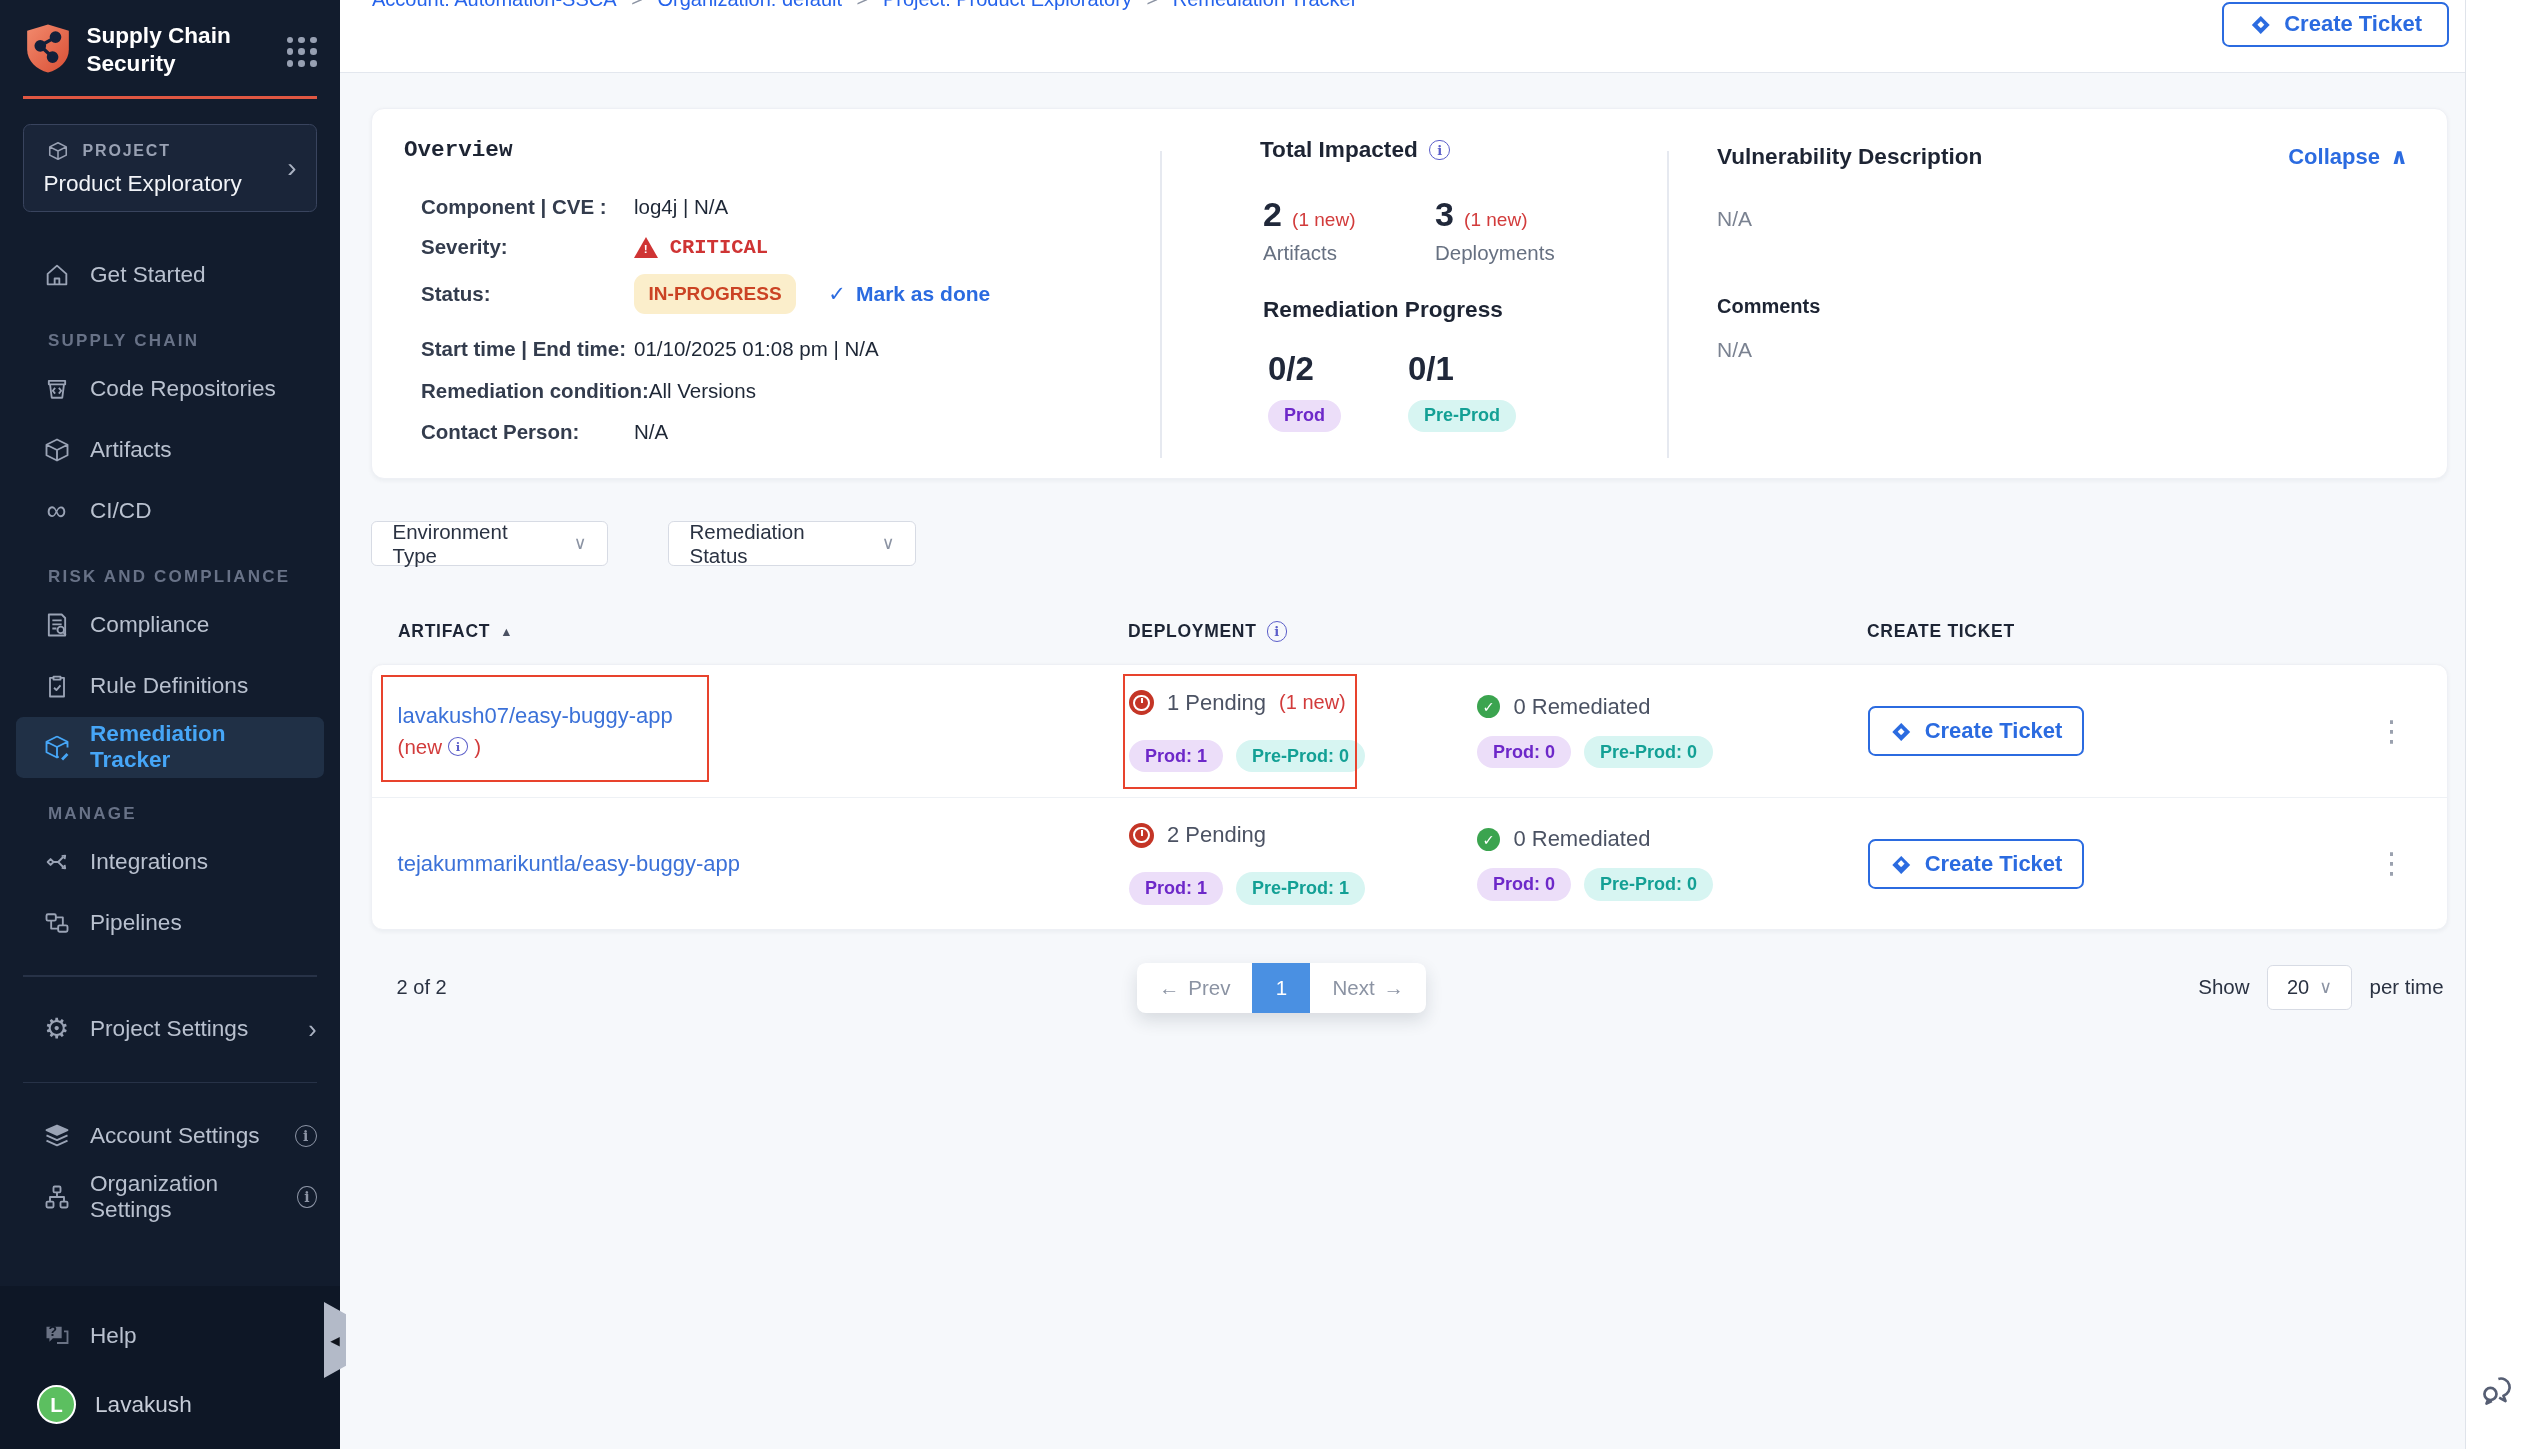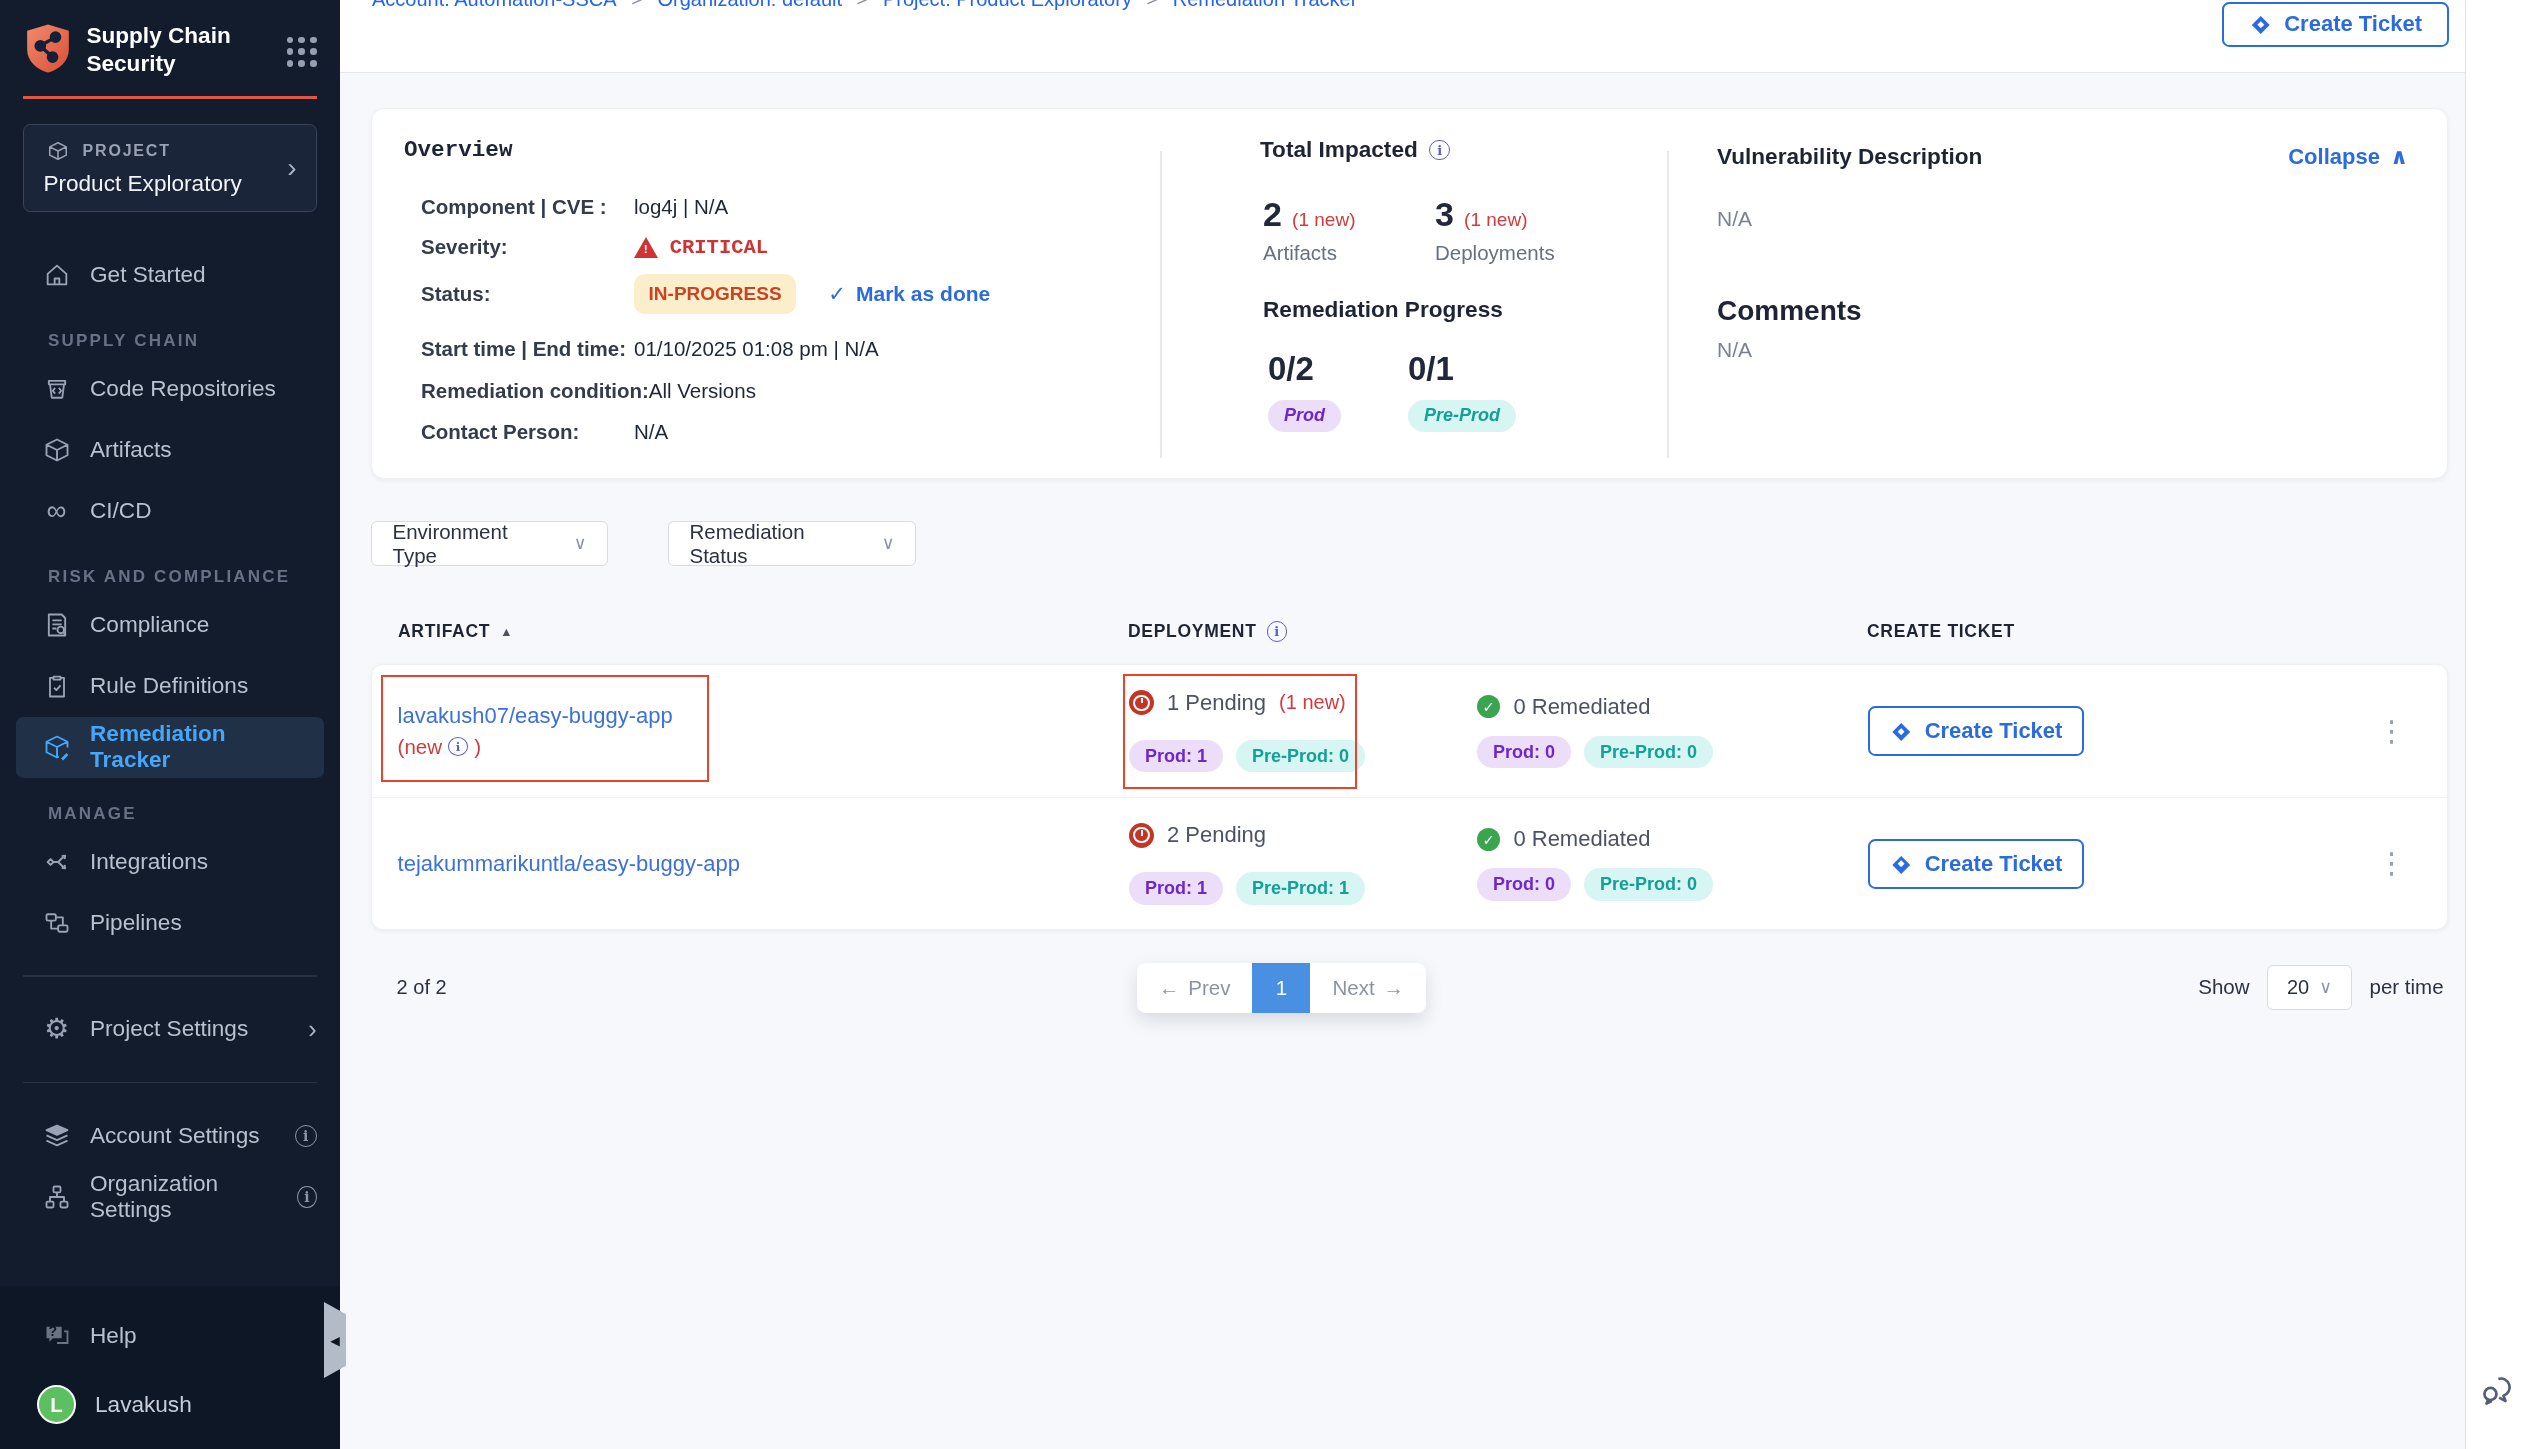--- a/index.html
+++ b/index.html
@@ -135,26 +135,26 @@
   .stat-new { font-size:19px; color:#d23b3b; }
   .stat-label { font-size:20.5px; color:#667081; margin-top:7.3px; }
   .rp-title { position:absolute; left:891px; top:188px; font-size:22.6px; font-weight:bold; color:#1d2433; }
   .rp-stats { position:absolute; left:896px; top:241px; display:flex; }
   .rp-stat { width:140px; }
   .rp-num { font-size:33px; font-weight:bold; color:#20283a; }
   .badge { display:inline-block; font-size:18px; font-weight:bold; padding:5.8px 16px;
     border-radius:730px; white-space:nowrap; }
   .badge.purple { background:#ecdef9; color:#6d28c9; }
   .badge.teal { background:#d7f5f2; color:#13a095; }
-  .rp-stat .badge { margin-top:11.7px;font-style:italic; }
+  .rp-stat .badge { margin-top:11.7px; }
   .vd-title { position:absolute; left:1345px; top:35px; font-size:22.6px; font-weight:bold; color:#1d2433; }
   .collapse-link { position:absolute; right:39px; top:35px; display:flex; align-items:center;
     gap:10.2px; color:#2b6be0; font-size:22px; font-weight:bold; cursor:pointer; }
   .na-value { position:absolute; left:1345px; font-size:21px; color:#7a8291; }
-  .cm-title { position:absolute; left:1345px; top:186px; font-size:28px; font-weight:bold; color:#1d2433; }
+  .cm-title { position:absolute; left:1345px; top:186px; font-size:20px; font-weight:bold; color:#1d2433; }
   
   .filters { position:absolute; left:31px; top:446px; display:flex; gap:60px; }
   .filter-box {
     height:45px; border:1.5px solid #d7dbe4; border-radius:5.8px; background:#fff;
     display:flex; align-items:center; justify-content:space-between;
     padding:0 20.5px; font-size:20.5px; color:#2a3242; cursor:pointer;
   }
   .fb-env { width:237px; }
   .fb-rem { width:248px; }
   .dd-chev { color:#8b93a3; font-size:17.5px; margin-left:22px; }

